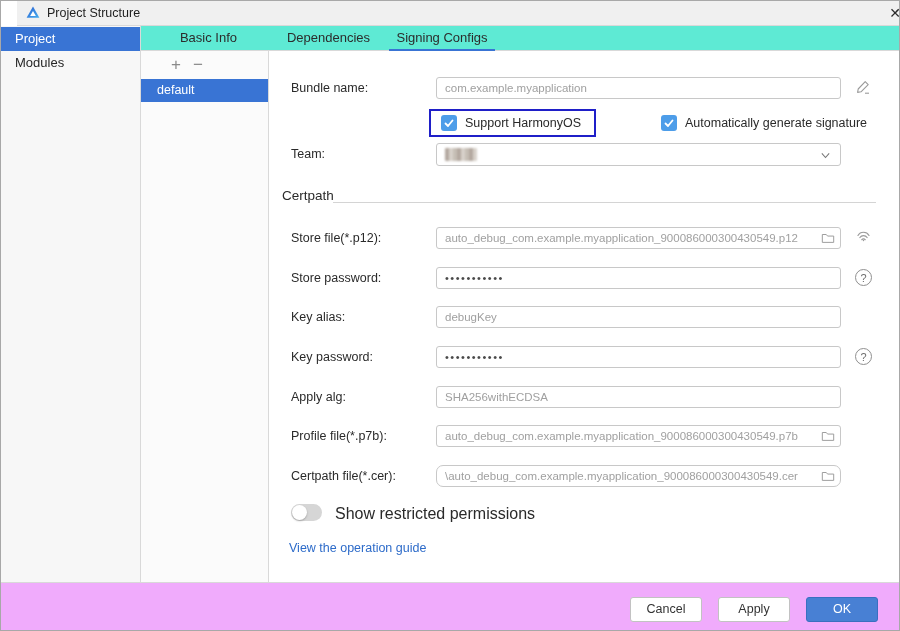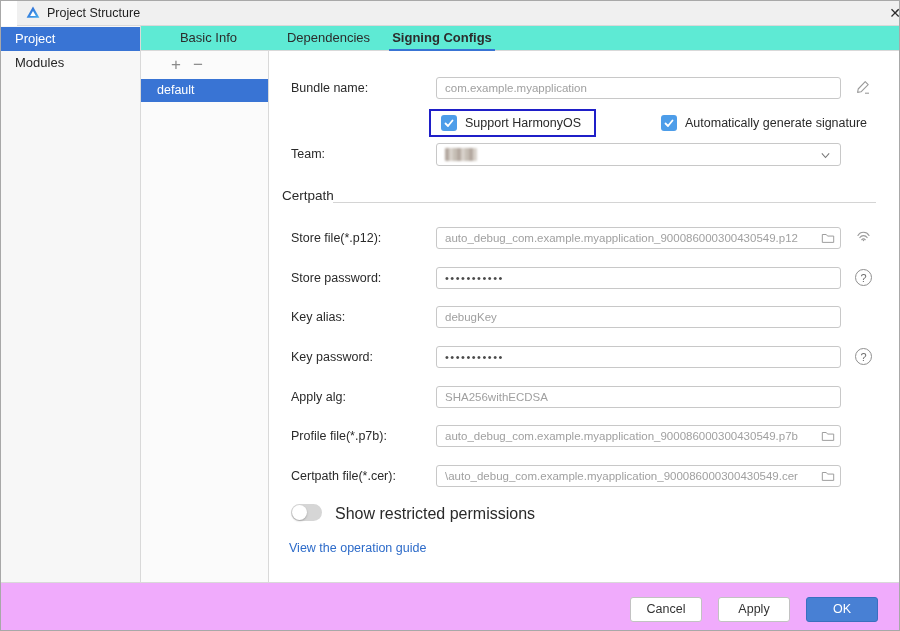--- a/index.html
+++ b/index.html
@@ -13,21 +13,21 @@
 
   
   .col1{position:absolute;left:0;top:25px;width:140px;height:557px;background:#f7f7f7;border-right:1px solid #d9d9d9;box-sizing:border-box;}
   .nav-item{height:24px;line-height:24px;font-size:13px;color:#262626;padding-left:14px;cursor:pointer;}
   .nav-item.selected{background:#3974d4;color:#fff;}
 
   .tabbar{position:absolute;left:140px;top:25px;right:0;height:25px;background:#5eead4;border-bottom:1px solid #d9d9d9;box-sizing:border-box;}
   .tab{position:absolute;top:0;height:25px;line-height:24px;text-align:center;font-size:13px;color:#2c2c2c;cursor:pointer;}
   .tab.t1{left:15px;width:105px;}
   .tab.t2{left:130px;width:115px;}
-  .tab.t3{left:248px;width:106px;font-weight:bold;}
+  .tab.t3{left:248px;width:106px;font-weight:normal;}
   .tab.selected::after{content:"";position:absolute;left:0;right:0;bottom:-1px;height:3px;background:#3974d4;}
 
   .col2{position:absolute;left:140px;top:50px;width:128px;height:532px;background:#fbfbfb;border-right:1px solid #d9d9d9;box-sizing:border-box;}
   .col2 .toolbar{height:28px;position:relative;}
   .tool-btn{position:absolute;top:2px;width:18px;height:24px;line-height:24px;text-align:center;font-size:17px;color:#8a8a8a;cursor:pointer;}
   .tool-btn.add{left:26px;}
   .tool-btn.remove{left:48px;}
   .cfg-item{height:23px;line-height:23px;font-size:12.5px;color:#262626;padding-left:16px;cursor:pointer;}
   .cfg-item.selected{background:#3974d4;color:#fff;}
 
@@ -184,21 +184,21 @@
 
     <div class="lbl" style="left:13px;top:374px;">Profile file(*.p7b):</div>
     <div class="input" style="top:374px;">
       <span class="ph">auto_debug_com.example.myapplication_900086000300430549.p7b</span>
       <svg class="folder" width="14" height="14" viewBox="0 0 16 16">
         <path d="M1.5 4 h4.5 l1.5 1.8 h7 v7.2 h-13 Z" fill="none" stroke="#9a9a9a" stroke-width="1.1" stroke-linejoin="round"></path>
       </svg>
     </div>
 
     <div class="lbl" style="left:13px;top:414px;">Certpath file(*.cer):</div>
-    <div class="input" style="top:414px;">
+    <div class="input" style="top:414px;border-radius:7px;">
       <span class="ph">\auto_debug_com.example.myapplication_900086000300430549.cer</span>
       <svg class="folder" width="14" height="14" viewBox="0 0 16 16">
         <path d="M1.5 4 h4.5 l1.5 1.8 h7 v7.2 h-13 Z" fill="none" stroke="#9a9a9a" stroke-width="1.1" stroke-linejoin="round"></path>
       </svg>
     </div>
 
     <div class="toggle">
       <div class="knob"></div>
     </div>
     <div class="toggle-label">Show restricted permissions</div>

